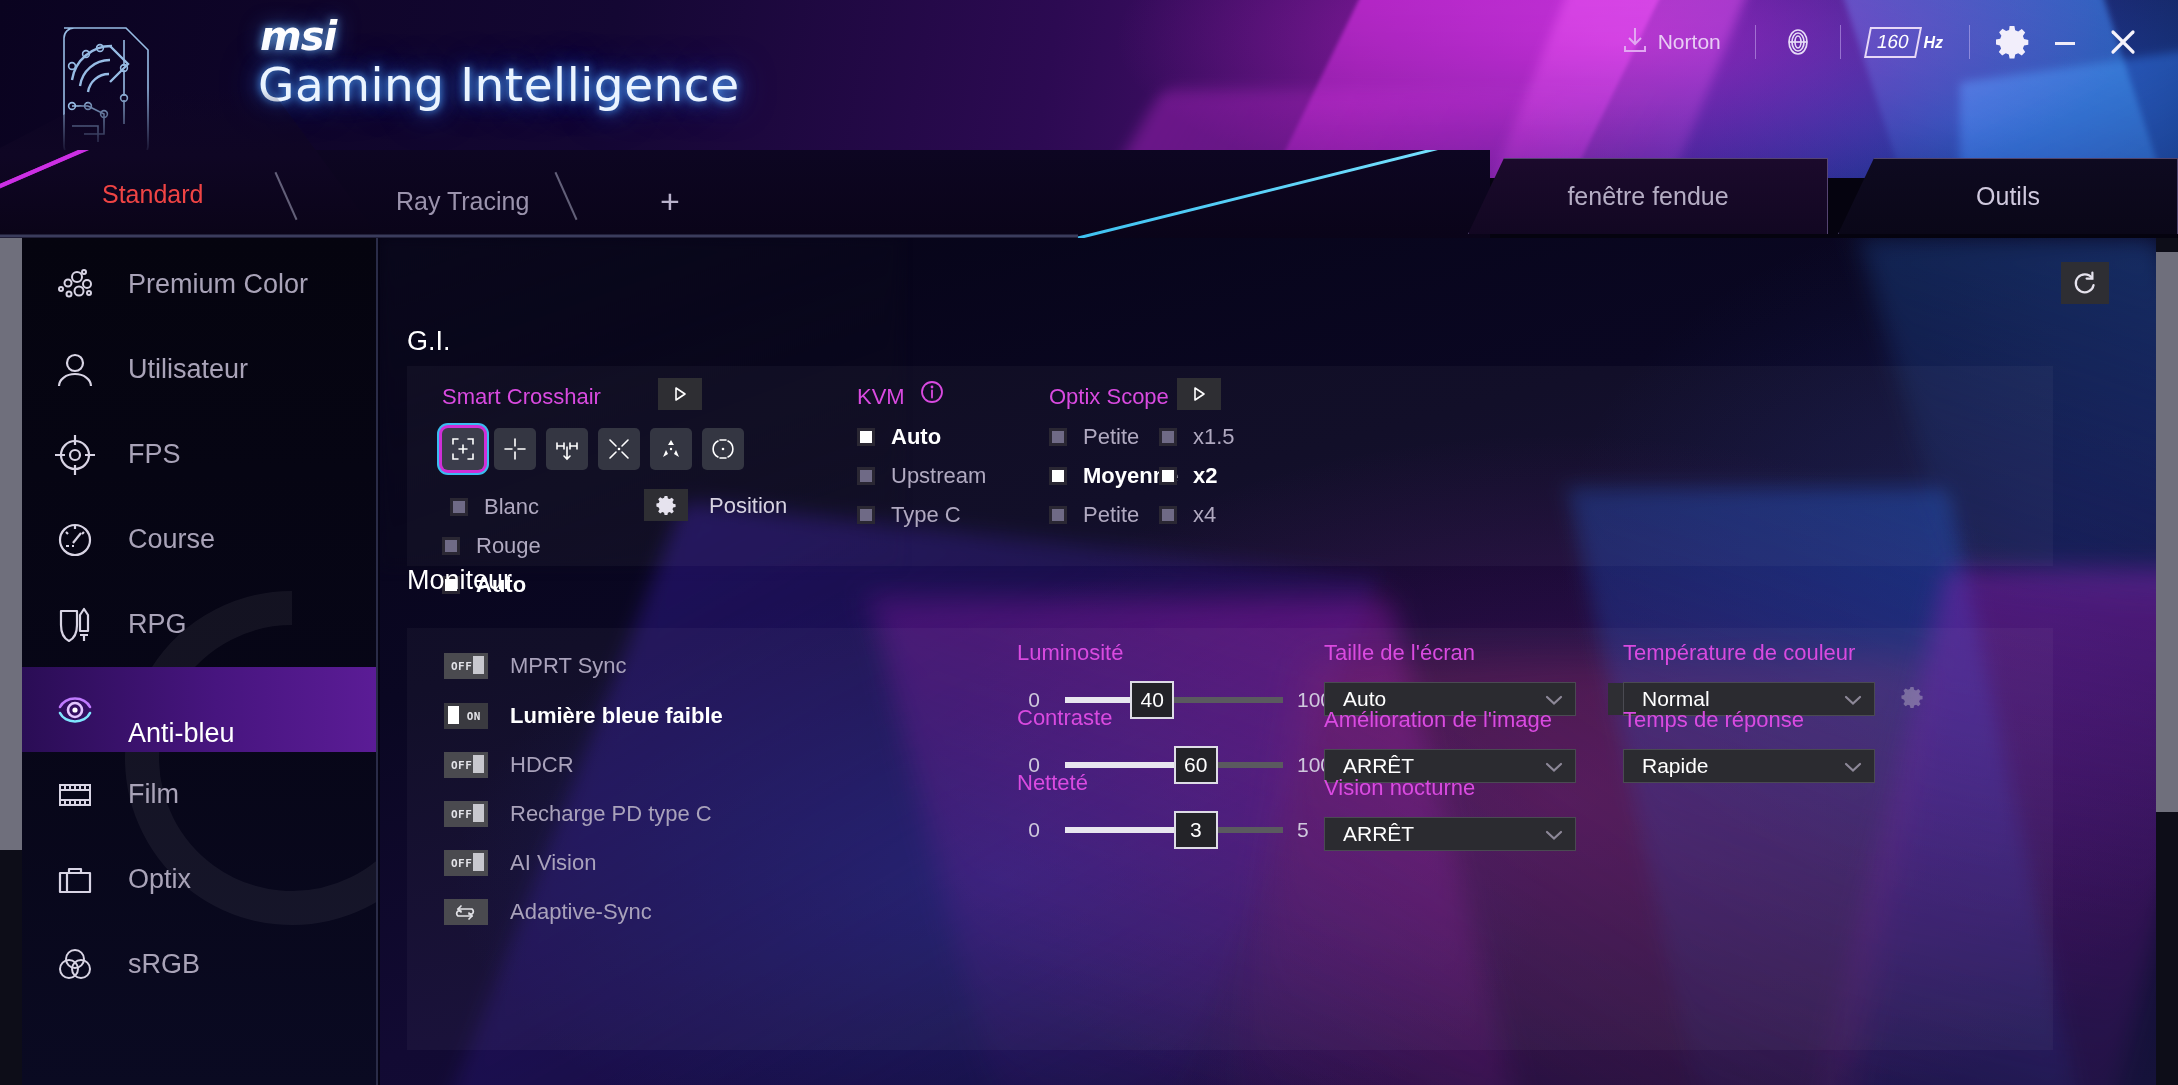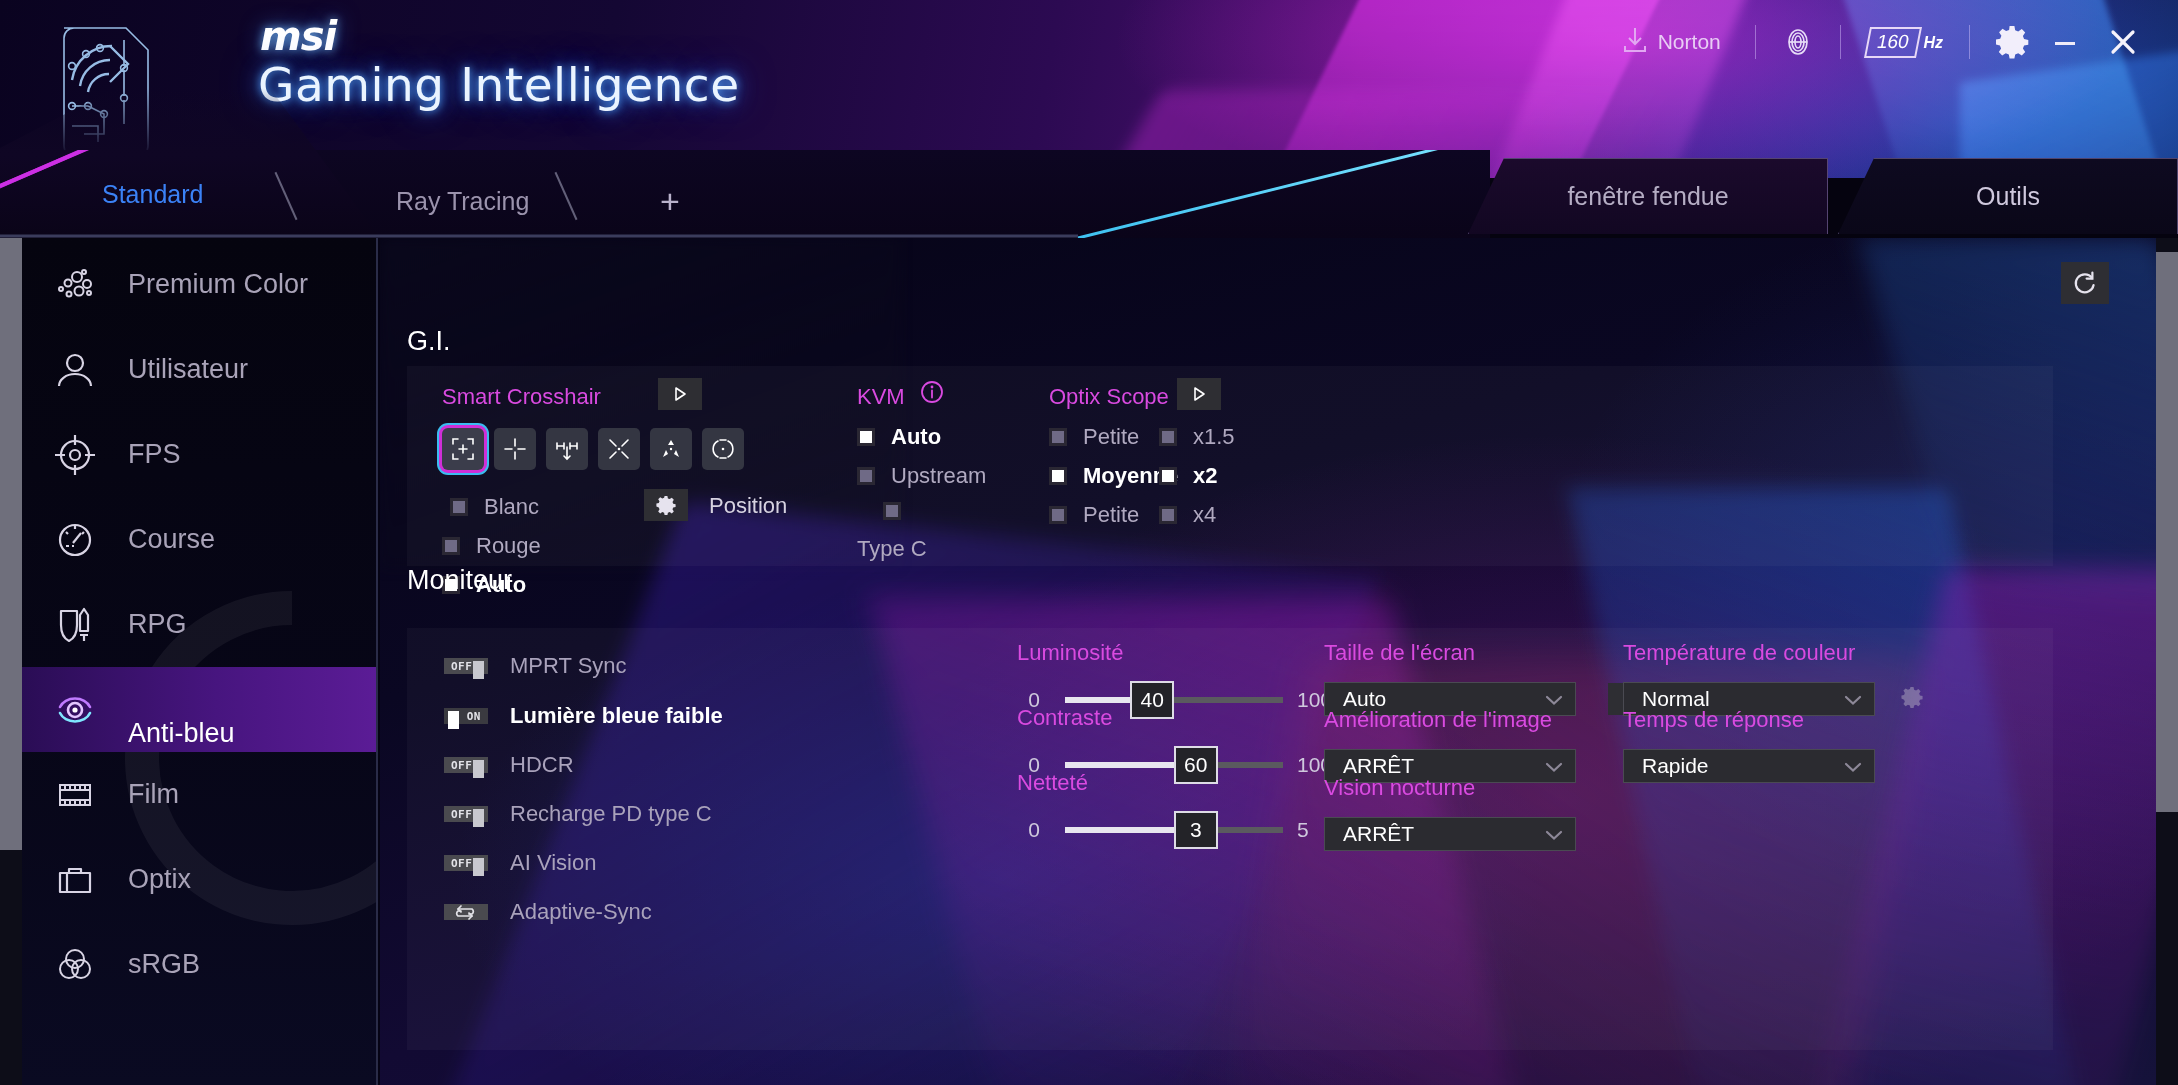--- a/index.html
+++ b/index.html
@@ -148,21 +148,21 @@
     width: 392px; height: 150px;
     background: linear-gradient(180deg, rgba(22,8,44,.0) 0%, #0f0624 45%, #0a0418 100%);
     clip-path: polygon(0 40%, 115px 0, 270px 0, 380px 100%, 0 100%);
   }
   .tab-label {
     position: absolute;
     font-size: 25px; color: #9b93ad;
     white-space: nowrap;
     cursor: pointer;
   }
-  .tab-label.active { color: #3b82f6; }
+  .tab-label.active { color: #ef4444; }
   .tab-slash {
     position: absolute;
     width: 2px; height: 52px;
     background: rgba(170,170,195,.55);
     transform: rotate(-24deg);
   }
   .tab-plus {
     position: absolute;
     font-size: 34px; color: #b9b2cc; font-weight: 300;
     cursor: pointer;
@@ -341,21 +341,21 @@
     white-space: nowrap;
   }
 
   
   .tog-row {
     position: absolute;
     display: flex; align-items: center; gap: 22px;
     cursor: pointer;
   }
   .toggle {
-    width: 44px; height: 16px;
+    width: 44px; height: 26px;
     background: #4a4a4f;
     display: flex; align-items: center;
     flex: 0 0 44px;
     position: relative;
   }
   .toggle .knob {
     position: absolute;
     width: 11px; height: 18px;
     background: #c8c8cf;
     top: 3px;
@@ -826,21 +826,21 @@
         </div>
 
         <div class="radio-row on" style="left:450px; top:58px;">
           <span class="radio-box on"></span>
           <span class="rl">Auto</span>
         </div>
         <div class="radio-row" style="left:450px; top:97px;">
           <span class="radio-box"></span>
           <span class="rl">Upstream</span>
         </div>
-        <div class="radio-row" style="left:450px; top:136px;flex-direction:column;">
+        <div class="radio-row" style="left:450px; top:136px;">
           <span class="radio-box"></span>
           <span class="rl">Type C</span>
         </div>
 
         <div class="grp-label" style="left:642px; top:18px;">Optix Scope</div>
         <div class="sq-btn play-btn" style="left:770px; top:12px;">
           <svg width="18" height="18" viewBox="0 0 18 18">
               <path d="M5 3 L14 9 L5 15 Z" fill="none" stroke="#ffffff" stroke-width="1.6" stroke-linejoin="round"></path>
             </svg>
         </div>

